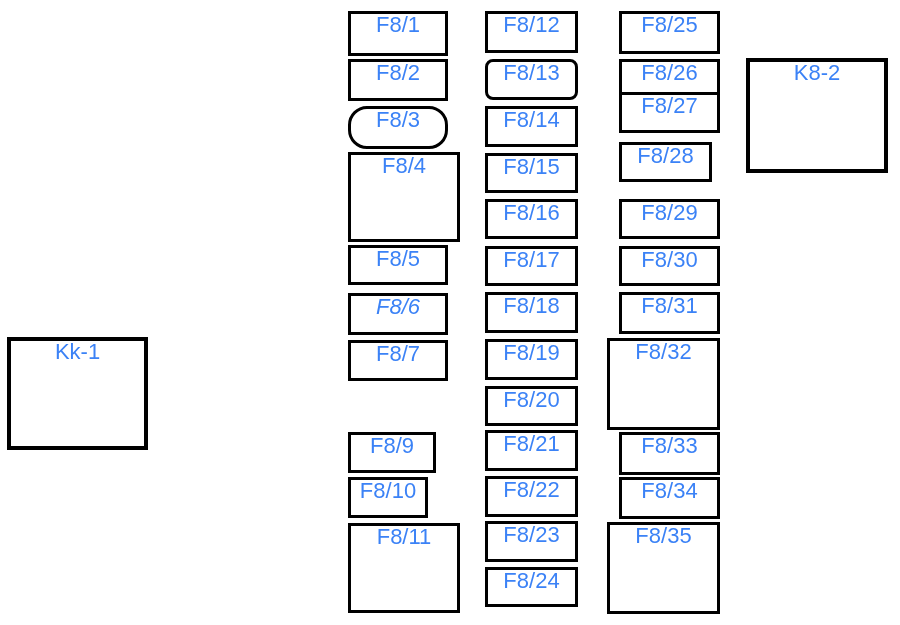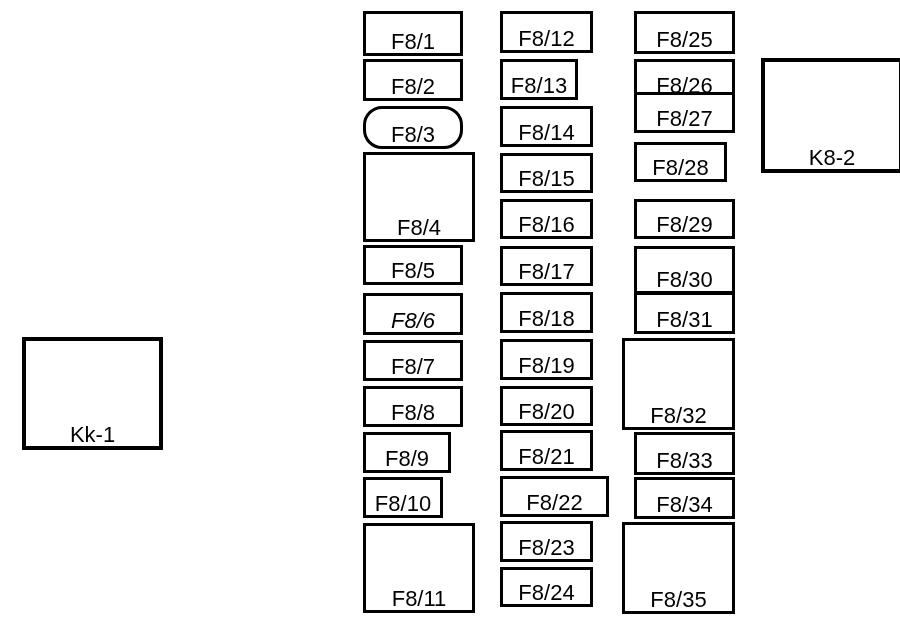--- a/index.html
+++ b/index.html
@@ -13,27 +13,26 @@
     width: 900px;
     height: 625px;
     background: #ffffff;
     overflow: hidden;
   }
   .box {
     position: absolute;
     box-sizing: border-box;
     background: #ffffff;
     display: flex;
-    align-items: flex-end;
+    align-items: flex-start;
     justify-content: center;
-    color: #000000;
+    color: #3b82f6;
     font-size: 22px;
     line-height: 1;
     white-space: nowrap;
-    margin-left: 15px;
   }
   .fuse  { border: 3px solid #000000; }
   .relay { border: 4px solid #000000; }
 </style>
 </head>
 <body>
 
 <div id="diagram">
     <div class="box relay" style="left: 746px; top: 58px; width: 142px; height: 115px;">
       <span>K8-2</span>
@@ -55,36 +54,33 @@
     </div>
     <div class="box fuse" style="left: 348px; top: 245px; width: 100px; height: 40px;">
       <span>F8/5</span>
     </div>
     <div class="box fuse" style="left: 348px; top: 293px; width: 100px; height: 42px; font-style: italic;">
       <span>F8/6</span>
     </div>
     <div class="box fuse" style="left: 348px; top: 340px; width: 100px; height: 41px;">
       <span>F8/7</span>
     </div>
-    <div class="box fuse" style="left: 348px; top: 386px; width: 100px; height: 41px;">
-      <span>F8/8</span>
-    </div>
     <div class="box fuse" style="left: 348px; top: 432px; width: 88px; height: 41px;">
       <span>F8/9</span>
     </div>
     <div class="box fuse" style="left: 348px; top: 477px; width: 80px; height: 41px;">
       <span>F8/10</span>
     </div>
     <div class="box fuse" style="left: 348px; top: 523px; width: 112px; height: 90px;">
       <span>F8/11</span>
     </div>
     <div class="box fuse" style="left: 485px; top: 11px; width: 93px; height: 42px;">
       <span>F8/12</span>
     </div>
-    <div class="box fuse" style="left: 485px; top: 59px; width: 78px; height: 41px;">
+    <div class="box fuse" style="left: 485px; top: 59px; width: 93px; height: 41px; border-radius: 8px;">
       <span>F8/13</span>
     </div>
     <div class="box fuse" style="left: 485px; top: 106px; width: 93px; height: 41px;">
       <span>F8/14</span>
     </div>
     <div class="box fuse" style="left: 485px; top: 153px; width: 93px; height: 40px;">
       <span>F8/15</span>
     </div>
     <div class="box fuse" style="left: 485px; top: 199px; width: 93px; height: 40px;">
       <span>F8/16</span>
@@ -97,21 +93,21 @@
     </div>
     <div class="box fuse" style="left: 485px; top: 339px; width: 93px; height: 41px;">
       <span>F8/19</span>
     </div>
     <div class="box fuse" style="left: 485px; top: 386px; width: 93px; height: 40px;">
       <span>F8/20</span>
     </div>
     <div class="box fuse" style="left: 485px; top: 430px; width: 93px; height: 41px;">
       <span>F8/21</span>
     </div>
-    <div class="box fuse" style="left: 485px; top: 476px; width: 109px; height: 41px;">
+    <div class="box fuse" style="left: 485px; top: 476px; width: 93px; height: 41px;">
       <span>F8/22</span>
     </div>
     <div class="box fuse" style="left: 485px; top: 521px; width: 93px; height: 41px;">
       <span>F8/23</span>
     </div>
     <div class="box fuse" style="left: 485px; top: 567px; width: 93px; height: 40px;">
       <span>F8/24</span>
     </div>
     <div class="box fuse" style="left: 619px; top: 11px; width: 101px; height: 43px;">
       <span>F8/25</span>
@@ -121,21 +117,21 @@
     </div>
     <div class="box fuse" style="left: 619px; top: 92px; width: 101px; height: 41px;">
       <span>F8/27</span>
     </div>
     <div class="box fuse" style="left: 619px; top: 142px; width: 93px; height: 40px;">
       <span>F8/28</span>
     </div>
     <div class="box fuse" style="left: 619px; top: 199px; width: 101px; height: 40px;">
       <span>F8/29</span>
     </div>
-    <div class="box fuse" style="left: 619px; top: 246px; width: 101px; height: 48px;">
+    <div class="box fuse" style="left: 619px; top: 246px; width: 101px; height: 40px;">
       <span>F8/30</span>
     </div>
     <div class="box fuse" style="left: 619px; top: 292px; width: 101px; height: 42px;">
       <span>F8/31</span>
     </div>
     <div class="box fuse" style="left: 607px; top: 338px; width: 113px; height: 92px;">
       <span>F8/32</span>
     </div>
     <div class="box fuse" style="left: 619px; top: 432px; width: 101px; height: 43px;">
       <span>F8/33</span>

